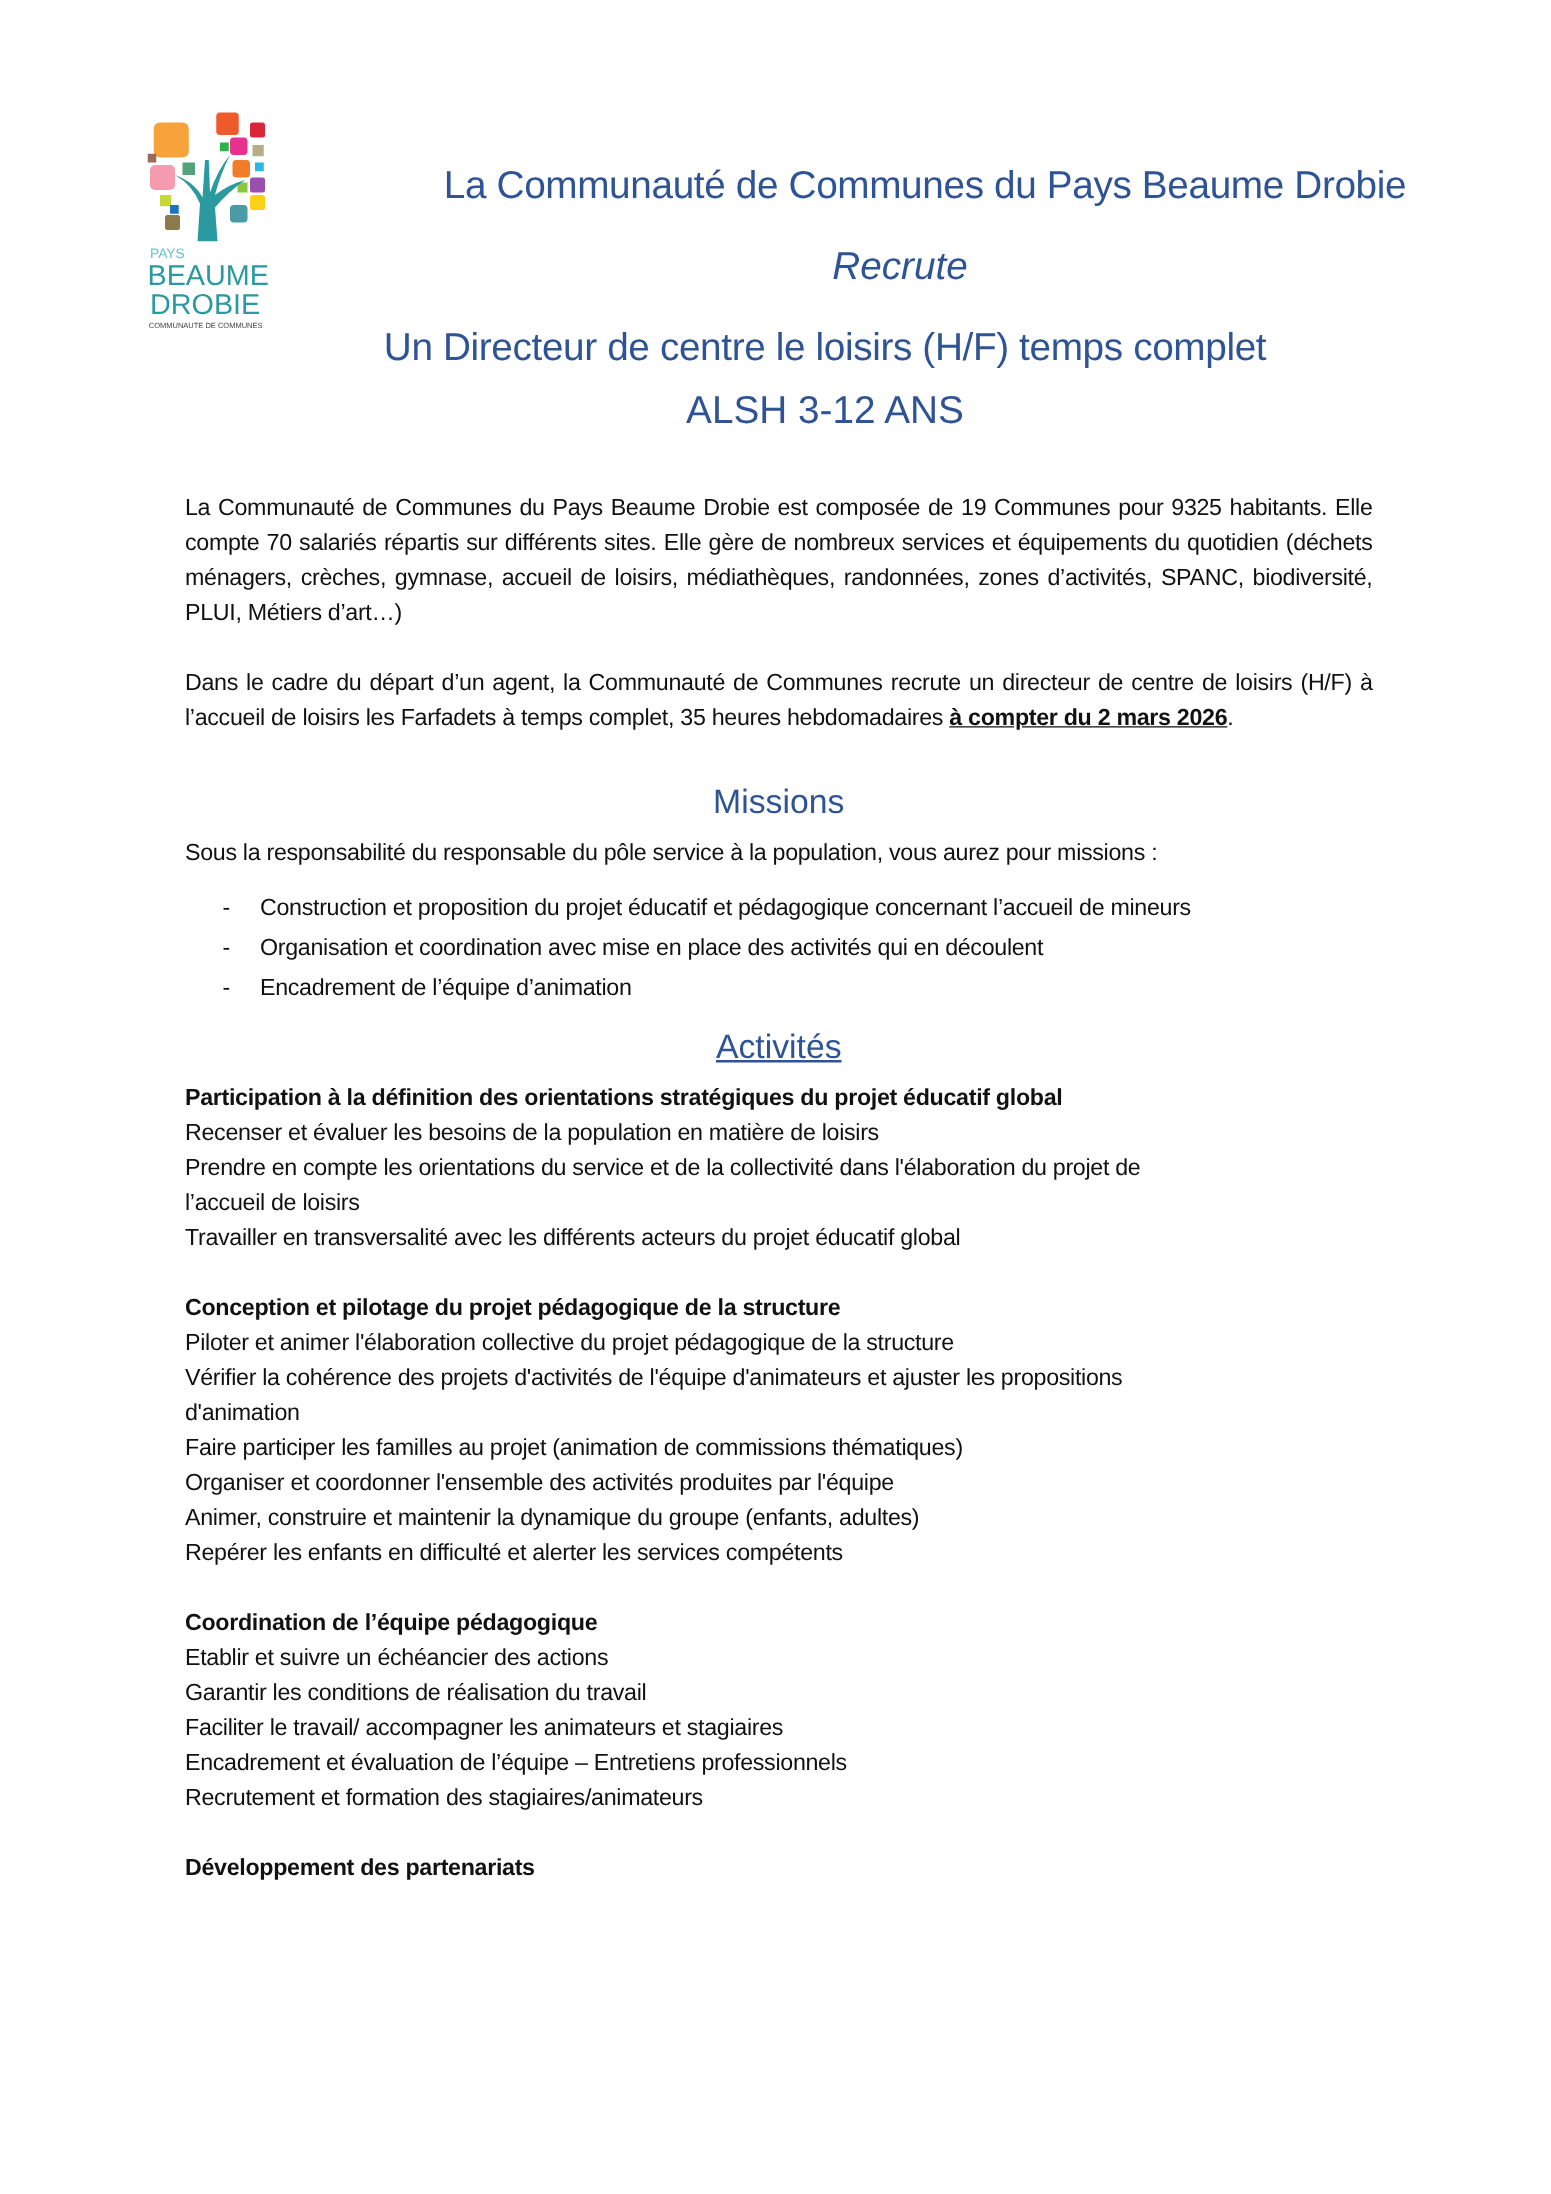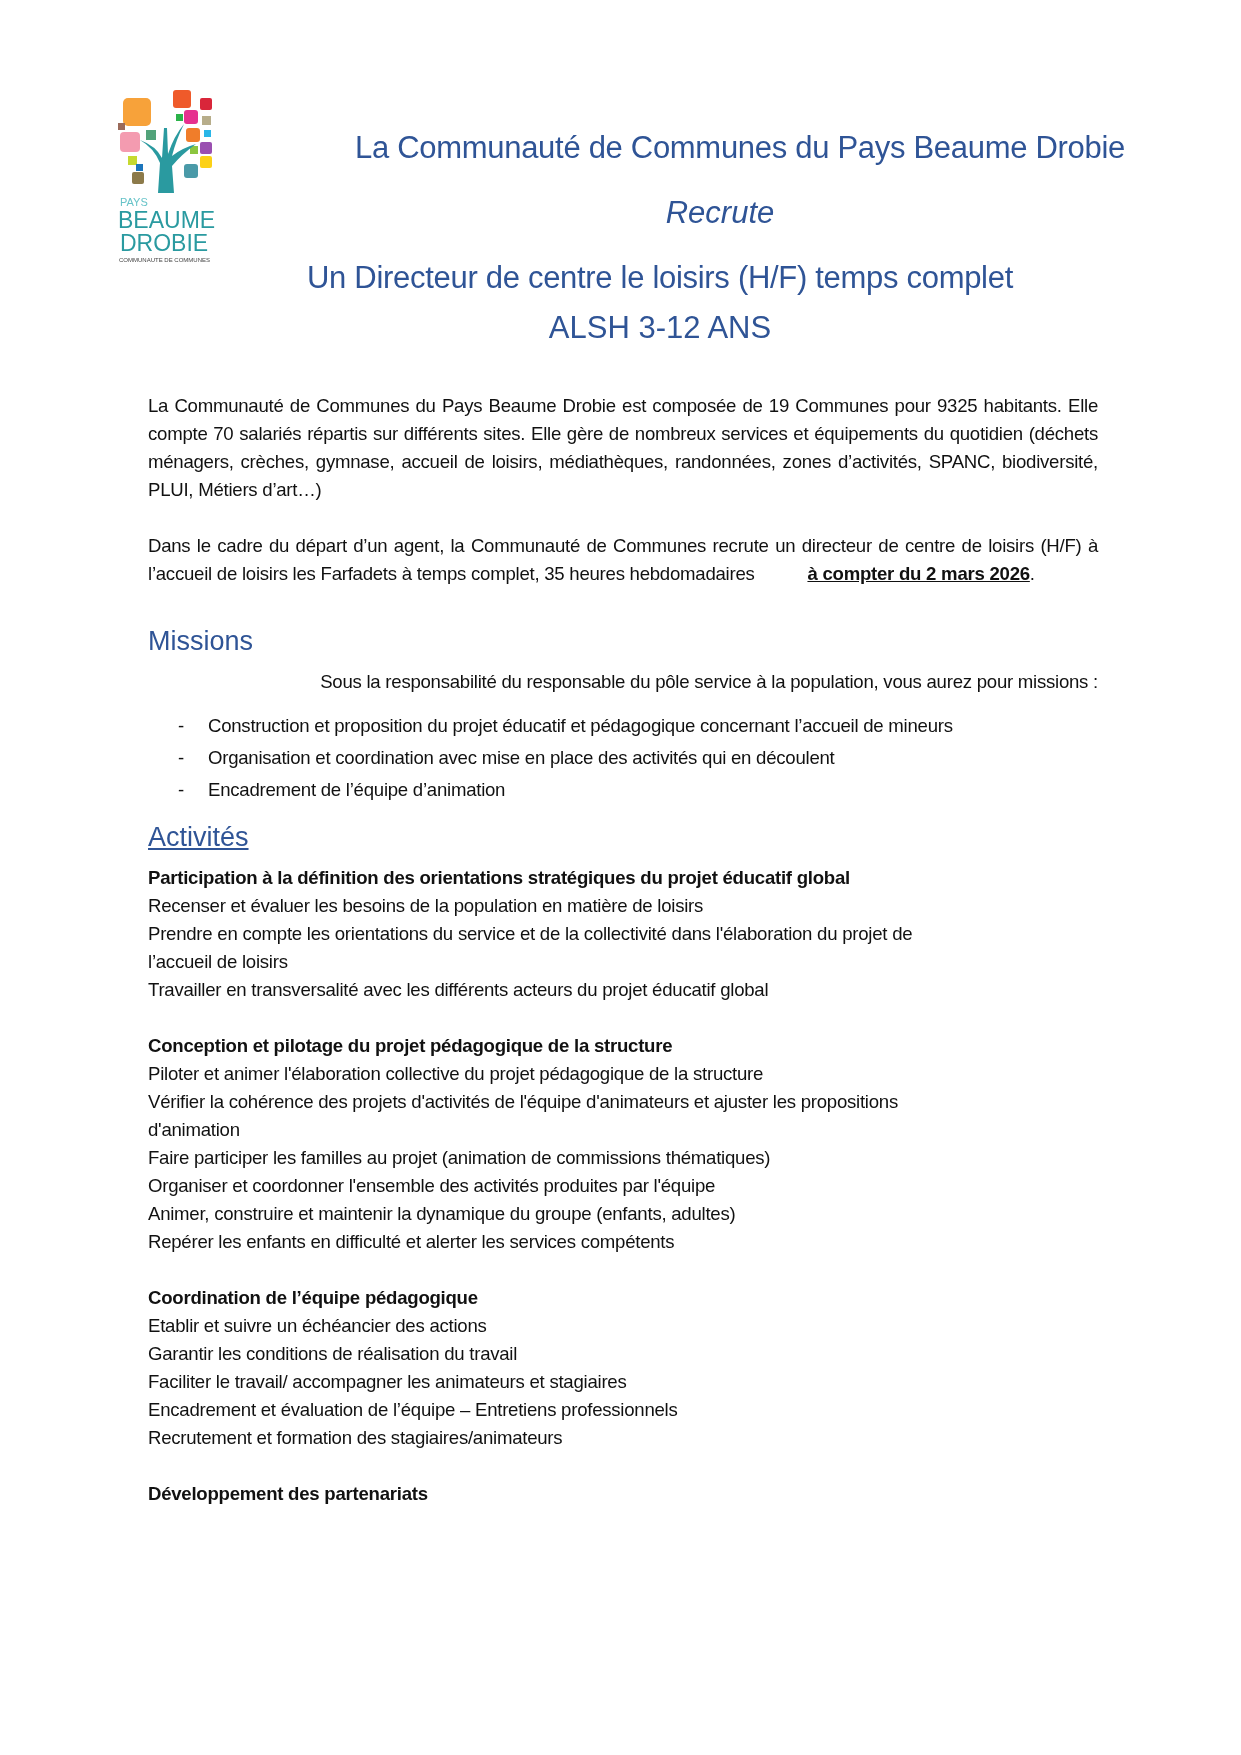--- a/index.html
+++ b/index.html
@@ -5,25 +5,25 @@
   html, body { margin:0; padding:0; background:#ffffff; }
   body { width:1241px; height:1755px; position:relative; overflow:hidden;
          font-family:"Liberation Sans", sans-serif; color:#111; }
   .logo { position:absolute; left:118px; top:88px; width:100px; height:180px;text-align:right; }
   .title-block { position:absolute; left:260px; top:120px; width:920px; text-align:center; color:#2f5496; }
   .t1 { position:absolute; left:40px; top:10px; width:880px; font-size:31px; white-space:nowrap; letter-spacing:-0.3px; }
   .t2 { position:absolute; left:0; top:75px; width:920px; font-size:31px;font-style:italic; }
   .t3 { position:absolute; left:0; top:140px; width:800px; font-size:31px; white-space:nowrap; letter-spacing:-0.3px; }
   .t4 { position:absolute; left:0; top:190px; width:800px; font-size:31px; }
   .content { position:absolute; left:148px; top:392px; width:950px; font-size:18.6px; line-height:28px; }
-  p { margin:0;text-align:right; }
+  p { margin:0; }
   .just { text-align:justify; letter-spacing:-0.25px; }
   .para2 { margin-top:28px; }
-  .ul-bold { font-weight:bold; text-decoration:underline;margin-left:48px; }
-  h2 { font-weight:normal; color:#2f5496; font-size:27px; margin:0; line-height:34px; }
+  .ul-bold { font-weight:bold; text-decoration:underline; }
+  h2 { font-weight:normal; color:#2f5496; font-size:27px; margin:0; line-height:34px;text-align:center; }
   .h-missions { margin-top:36px; }
   .intro { margin-top:10px; letter-spacing:-0.25px; }
   ul.dash { list-style:none; padding:0; margin:14px 0 0 30px; }
   ul.dash li { position:relative; padding-left:30px; letter-spacing:-0.25px; line-height:32px; }
   ul.dash li::before { content:"-"; position:absolute; left:0; }
   .h-act { margin-top:14px;text-decoration:underline; }
   .group { margin-top:0; letter-spacing:-0.25px; }
   .group + .group { margin-top:28px; }
   .group .gh { font-weight:bold; }
   .first-group { margin-top:10px; }

